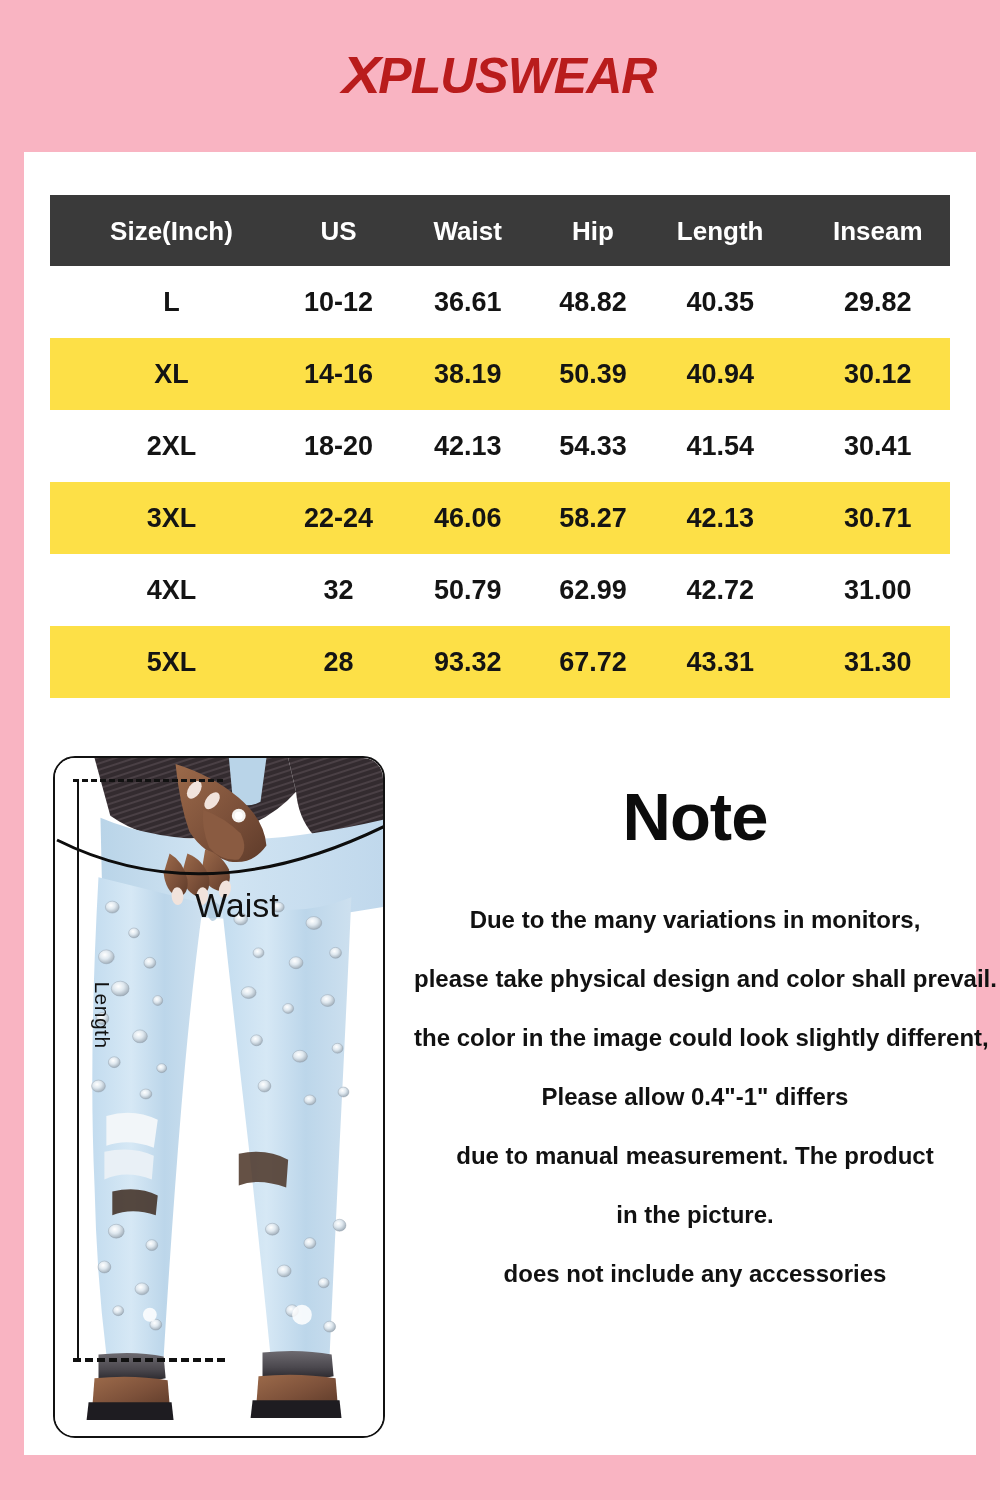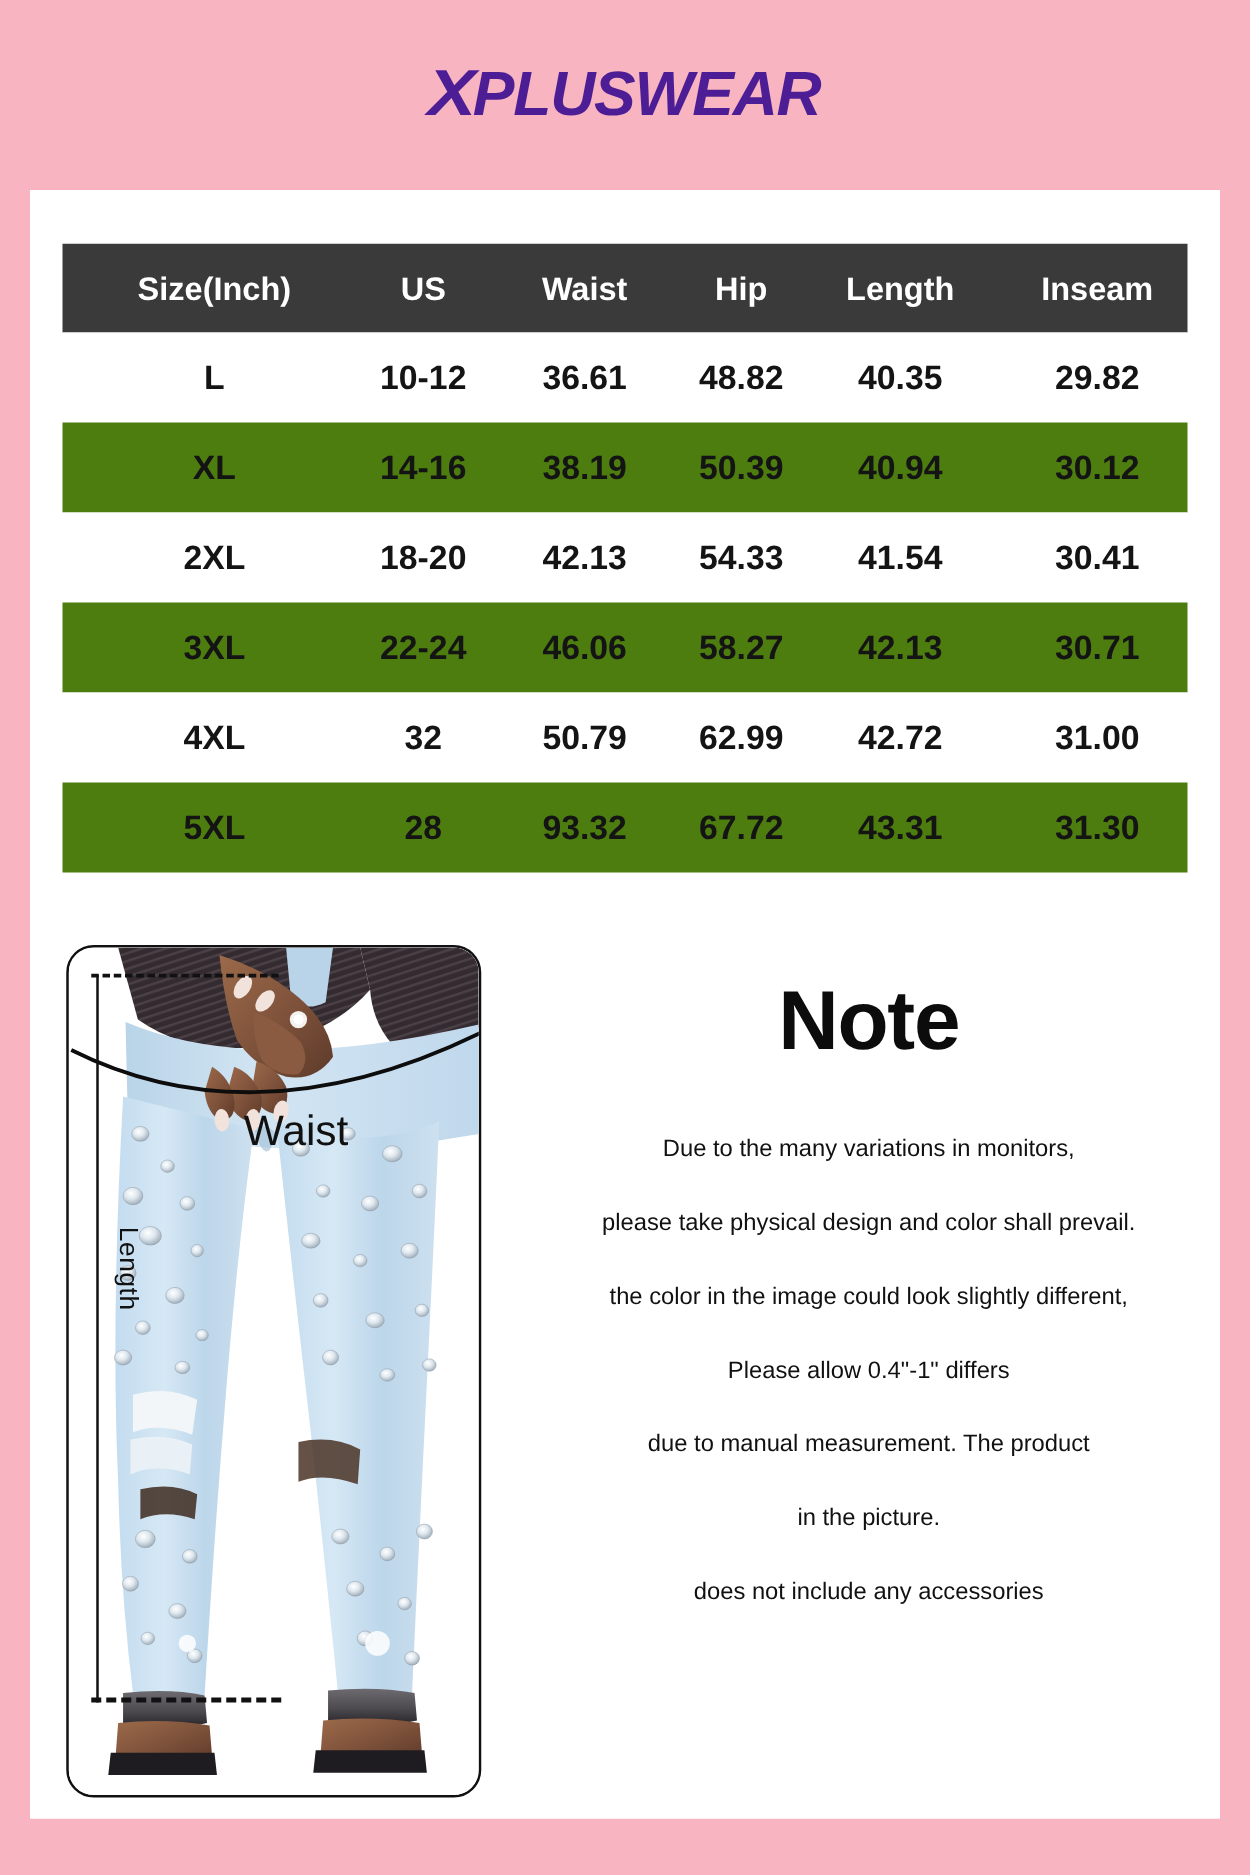--- a/index.html
+++ b/index.html
@@ -19,21 +19,21 @@
   
   .brand {
     position:absolute;
     left:0; top:45px;
     width:1000px;
     text-align:center;
     font-size:50px;
     font-weight:bold;
     font-style:italic;
     letter-spacing:-1px;
-    color:#4c1d95;
+    color:#b91c1c;
     line-height:60px;
     white-space:nowrap;
   }
   .brand .xmark {
     display:inline-block;
     font-size:52px;
     font-weight:bold;
     font-style:italic;
     transform:scaleX(1.12);
     margin-right:1px;
@@ -56,21 +56,21 @@
   .trow {
     display:flex;
     width:900px;
     align-items:center;
   }
   .trow.head {
     height:71px;
     background:#3a3a3a;
   }
   .trow.body { height:72px; background:#ffffff; }
-  .trow.body.alt { background:#4d7c0f; }
+  .trow.body.alt { background:#fde047; }
 
   .cell {
     text-align:center;
     font-weight:bold;
     color:#141414;
     font-size:27px;
     line-height:30px;
     margin-left:36px;
   }
   .trow.head .cell {
@@ -161,22 +161,22 @@
   .note-title {
     margin-top:30px;
     font-size:67px;
     font-weight:bold;
     color:#0c0c0c;
     letter-spacing:-1px;
     line-height:70px;
   }
   .note-lines { margin-top:38px; }
   .note-line {
-    font-size:19px;
-    font-weight:normal;
+    font-size:24px;
+    font-weight:bold;
     color:#111111;
     line-height:59px;
     white-space:nowrap;
   }
 </style>
 </head>
 <body>
 
 <div id="root">
 

